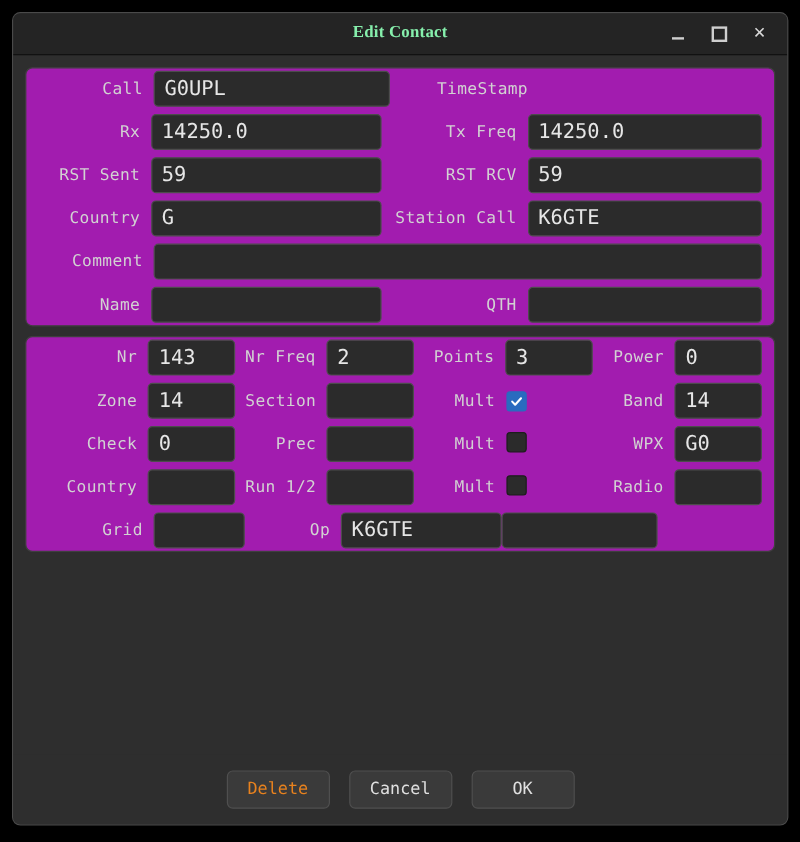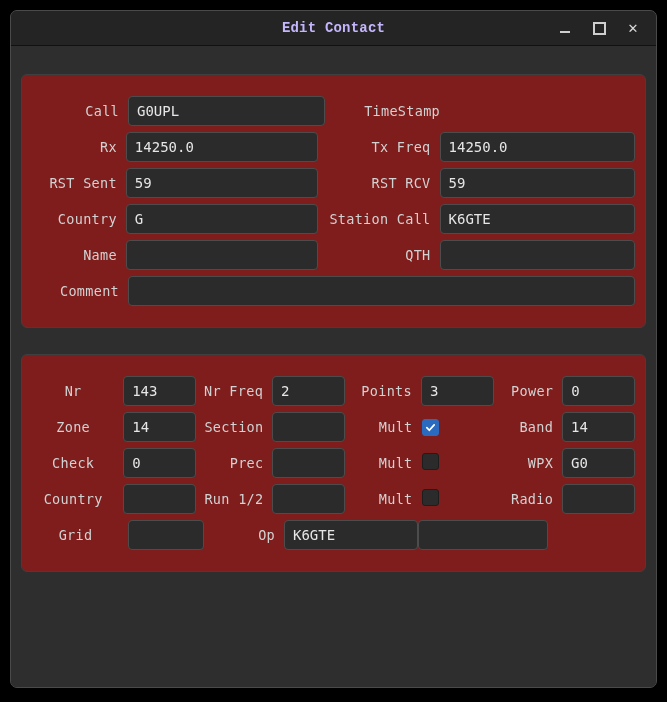--- a/index.html
+++ b/index.html
@@ -32,22 +32,22 @@
     height: 34px;
     min-height: 34px;
     background: #242424;
     border-bottom: 1px solid #111;
     position: relative;
     display: flex;
     align-items: center;
     justify-content: center;
   }
   #title-text {
-    color: #c4b5fd;
-    font-family: Liberation Mono, monospace;
+    color: #86efac;
+    font-family: Liberation Serif, serif;
     font-size: 14px;
     font-weight: bold;
     letter-spacing: .2px;
   }
   .winbtns {
     position: absolute;
     right: 6px;
     top: 0;
     height: 34px;
     display: flex;
@@ -83,26 +83,25 @@
   #content {
     flex: 1;
     padding: 10px 10px 0 10px;
     box-sizing: border-box;
     background: #2e2e2e;
     display: flex;
     flex-direction: column;
   }
 
   .group {
-    background: #7f1d1d;
+    background: #a21caf;
     border: 1px solid #3f3f3f;
     border-radius: 6px;
     box-sizing: border-box;
-    padding: 21px 10px;
-    margin-top: 18px;
+    padding: 2px 10px;
   }
   #group-top   { margin-bottom: 8px; }
   #group-bot   { margin-bottom: 0; }
 
   .row {
     display: flex;
     align-items: center;
     margin-bottom: 6px;
   }
   .row:last-child { margin-bottom: 0; }
@@ -117,21 +116,21 @@
     box-sizing: border-box;
     letter-spacing: .3px;
   }
 
   .fld {
     background: #2b2b2b;
     border: 1px solid #4c4c4c;
     border-radius: 4px;
     color: #e6e6e6;
     font-family: "DejaVu Sans Mono", monospace;
-    font-size: 14px;
+    font-size: 17px;
     padding: 0 8px;
     height: 30px;
     line-height: 28px;
     box-sizing: border-box;
     overflow: hidden;
     white-space: nowrap;
   }
   .fld.focused {
     border-color: #2d6ab4;
     box-shadow: 0 0 0 1px #2d6ab4 inset;
@@ -142,21 +141,21 @@
   .t-fld  { width: 197px; }
   .t-gap  { width: 8px; }
   .t-lbl2 { width: 116px; }
   .t-fld2 { width: 200px; }
   .c-lbl  { width: 96px; }
   .c-fld  { flex: 1; }
 
   
   .b-row { display: flex; align-items: center; margin-bottom: 6px; }
   .b-row:last-child { margin-bottom: 0; }
-  .b-l1 { width: 96px; text-align: center; }
+  .b-l1 { width: 96px; }
   .b-f1 { width: 76px; }
   .b-l2 { width: 80px; }
   .b-f2 { width: 76px; }
   .b-l3 { width: 80px; }
   .b-f3 { width: 76px; }
   .b-l4 { width: 72px; }
   .b-f4 { width: 76px; }
   .b-wide1 { width: 134px; }
   .b-wide2 { width: 130px; }
 
@@ -262,30 +261,30 @@
 
       <div class="row">
         <div class="lbl t-lbl">Country</div>
         <div class="fld t-fld">G</div>
         <div class="t-gap"></div>
         <div class="lbl t-lbl2">Station Call</div>
         <div class="fld t-fld2">K6GTE</div>
       </div>
 
       <div class="row">
+        <div class="lbl c-lbl">Comment</div>
+        <div class="fld c-fld"></div>
+      </div>
+
+      <div class="row">
         <div class="lbl t-lbl">Name</div>
         <div class="fld t-fld"></div>
         <div class="t-gap"></div>
         <div class="lbl t-lbl2">QTH</div>
         <div class="fld t-fld2"></div>
-      </div>
-
-      <div class="row">
-        <div class="lbl c-lbl">Comment</div>
-        <div class="fld c-fld"></div>
       </div>
 
     </div>
 
     <div class="group" id="group-bot">
 
       <div class="b-row">
         <div class="lbl b-l1">Nr</div>
         <div class="fld b-f1">143</div>
         <div class="lbl b-l2">Nr Freq</div>
@@ -345,14 +344,19 @@
         <div class="lbl b-l2">Op</div>
         <div class="fld b-wide1">K6GTE</div>
         <div class="fld b-wide2"></div>
       </div>
 
 
     </div>
 
   </div>
 
+  <div id="buttons">
+    <div class="btn danger">Delete</div>
+    <div class="btn">Cancel</div>
+    <div class="btn">OK</div>
+  </div>
 
 </div>
 
 </body></html>

